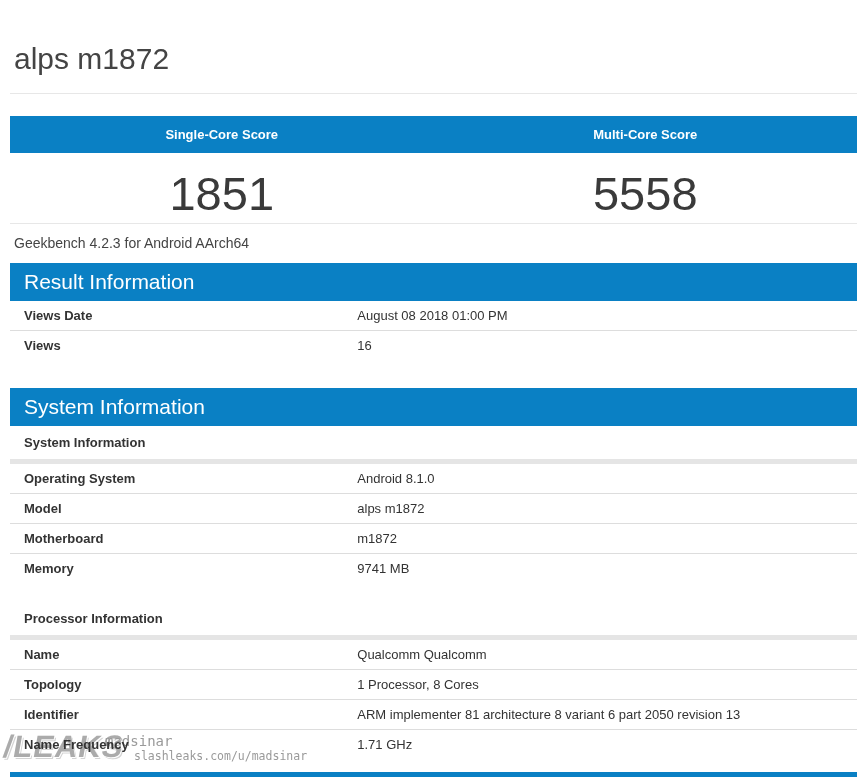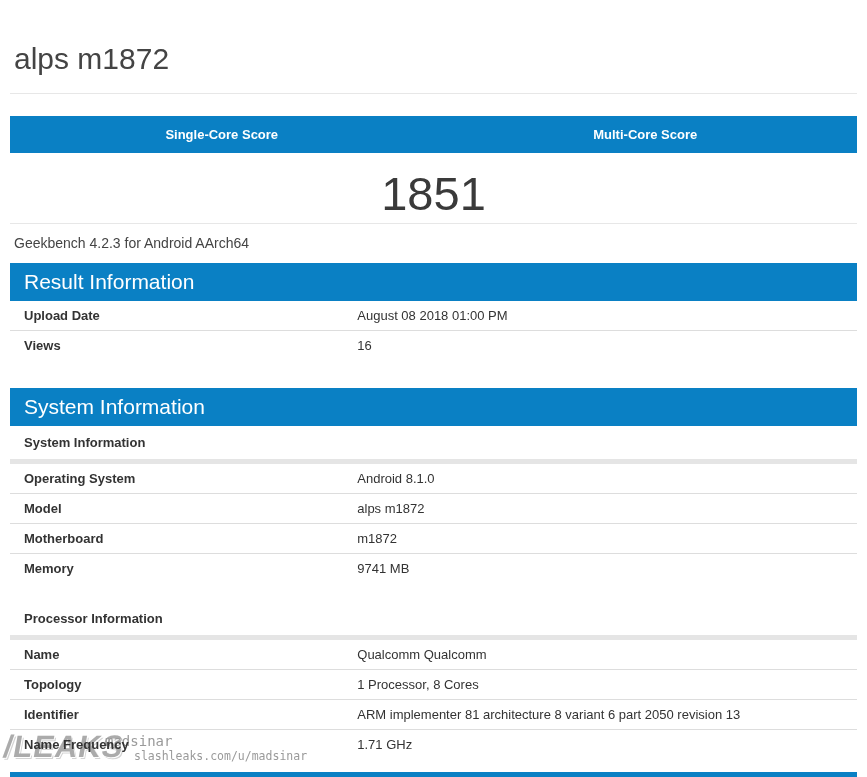--- a/index.html
+++ b/index.html
@@ -166,29 +166,30 @@
   <h1 class="page-title">alps m1872</h1>
   <div class="title-divider"></div>
 
   <div class="score-table">
     <div class="score-headers">
       <div class="score-head">Single-Core Score</div>
       <div class="score-head">Multi-Core Score</div>
     </div>
     <div class="score-values">
       <div class="score-value">1851</div>
+      <div class="score-value">5558</div>
     </div>
     <div class="score-divider"></div>
     <div class="score-caption">Geekbench 4.2.3 for Android AArch64</div>
   </div>
 
   <div class="section-header mt18">Result Information</div>
   <div class="info-table">
     <div class="info-row">
-      <div class="cell-label">Upload Date</div>
+      <div class="cell-label">Views Date</div>
       <div class="cell-value">August 08 2018 01:00 PM</div>
     </div>
     <div class="info-row">
       <div class="cell-label">Views</div>
       <div class="cell-value">16</div>
     </div>
   </div>
 
   <div class="section-header mt28">System Information</div>
 

